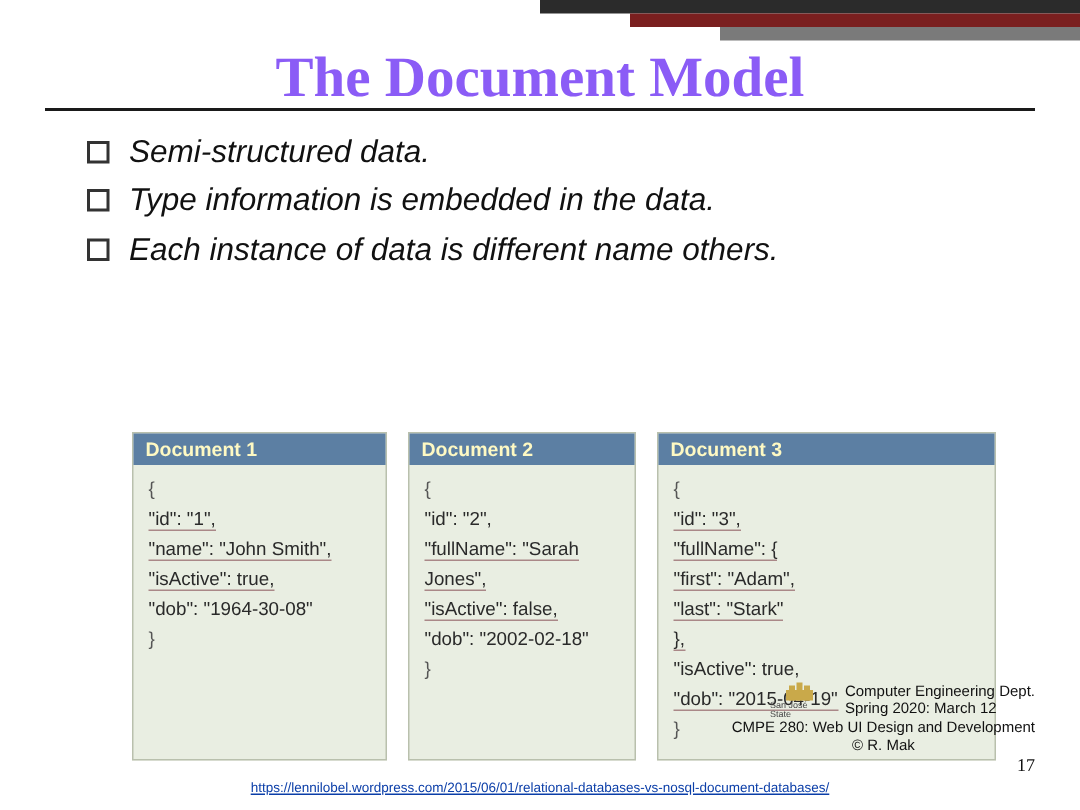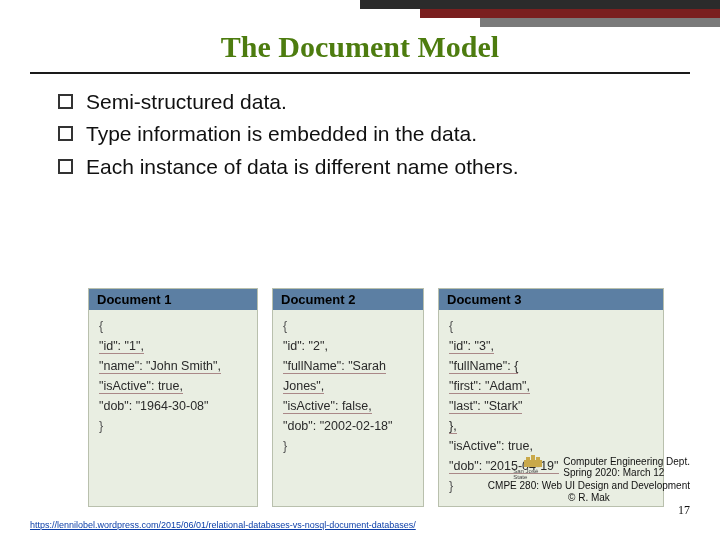--- a/index.html
+++ b/index.html
@@ -21,22 +21,22 @@
   .band { height: 9px; }
   .band1 { width: 360px; background:#2b2b2b; }
   .band2 { width: 300px; background:#7a1f1f; }
   .band3 { width: 240px; background:#7a7a7a; }
   .title {
     position: absolute;
     top: 30px;
     left: 0; right: 0;
     text-align: center;
     font-family: Georgia, 'Times New Roman', serif;
-    font-size: 30px;
-    color: #4d7c0f;
+    font-size: 38px;
+    color: #8b5cf6;
   }
   .title-rule {
     position: absolute;
     top: 72px;
     left: 30px; right: 30px;
     border-top: 2px solid #1a1a1a;
   }
   .bullets {
     position: absolute;
     top: 88px;
@@ -44,20 +44,21 @@
     right: 40px;
   }
   .bullets li {
     list-style: none;
     position: relative;
     font-size: 21px;
     line-height: 1.35;
     color: #111;
     margin-bottom: 4px;
     padding-left: 28px;
+    font-style: italic;
   }
   .bullets li::before {
     content: "";
     position: absolute;
     left: 0; top: 6px;
     width: 11px; height: 11px;
     border: 2px solid #333;
     background: transparent;
   }
   .docs {
@@ -73,21 +74,21 @@
     border: 1px solid #b9c0ad;
     font-family: 'Segoe UI', Arial, sans-serif;
     font-size: 12.5px;
     color: #2a2a2a;
   }
   .doc1 { width: 170px; }
   .doc2 { width: 152px; }
   .doc3 { width: 226px; }
   .doc-head {
     background: #5c7fa3;
-    color: #000000;
+    color: #fef9c3;
     font-weight: bold;
     font-size: 13px;
     padding: 3px 8px;
   }
   .doc-body {
     padding: 6px 10px 10px 10px;
     line-height: 1.6;
   }
   .brace { color:#555; }
   .hl { border-bottom: 1px solid #a88; }
@@ -109,20 +110,21 @@
     width: 40px; height: 26px;
     display:flex; flex-direction:column; align-items:center; justify-content:center;
     font-size: 6px; color:#444;
   }
   .logo svg { display:block; }
   .footer-center { text-align:center; flex:1; }
   .footer-center .line2 { margin-top:1px; }
   .page-num { font-size: 12px; font-family: Liberation Serif, serif; }
   .cite {
     font-size: 9px;
+    text-align: center;
     color: #0b3ea8;
     text-decoration: underline;
     margin-top: 2px;
   }
 </style>
 </head>
 <body>
 
 <div class="top-bands">
   <div class="band band1"></div>

